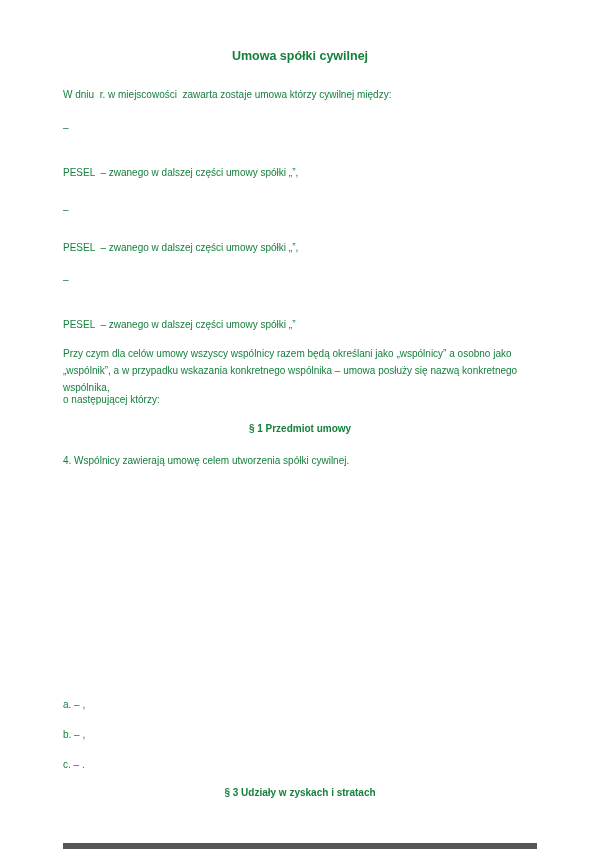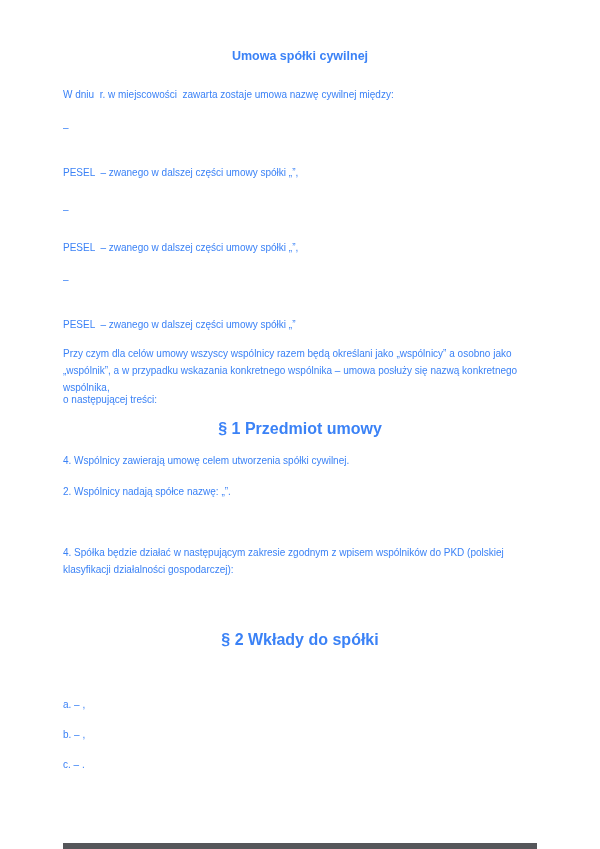--- a/index.html
+++ b/index.html
@@ -16,77 +16,75 @@
     color: #111111;
     overflow: hidden;
   }
   .block {
     position: absolute;
     left: 63px;
     width: 474px;
     font-size: 10px;
     line-height: 17px;
     white-space: pre-wrap;
-    color: #3b82f6;
+    color: #15803d;
   }
   .doc-title {
     top: 49px;
     text-align: center;
     font-weight: bold;
     font-size: 12.5px;
     line-height: 15px;
   }
   .section-heading {
     text-align: center;
     font-weight: bold;
-    font-size: 16px;
+    font-size: 10px;
   }
   .bold-num {
     font-weight: bold;
   }
   .bottom-cutoff-bar {
     position: absolute;
     left: 63px;
     width: 474px;
     bottom: 0;
     height: 6px;
     background: #55565a;
   }
 </style>
 </head>
 <body>
 
 <div class="page">
 
   <div class="block doc-title">Umowa spółki cywilnej</div>
 
-  <div class="block" style="top:86px">W dniu  r. w miejscowości  zawarta zostaje umowa nazwę cywilnej między:</div>
+  <div class="block" style="top:86px">W dniu  r. w miejscowości  zawarta zostaje umowa którzy cywilnej między:</div>
 
   <div class="block" style="top:119px">–</div>
   <div class="block" style="top:164px">PESEL  – zwanego w dalszej części umowy spółki „”,</div>
 
   <div class="block" style="top:201px">–</div>
   <div class="block" style="top:239px">PESEL  – zwanego w dalszej części umowy spółki „”,</div>
 
   <div class="block" style="top:271px">–</div>
   <div class="block" style="top:345px">Przy czym dla celów umowy wszyscy wspólnicy razem będą określani jako „wspólnicy” a osobno jako „wspólnik”, a w przypadku wskazania konkretnego wspólnika – umowa posłuży się nazwą konkretnego wspólnika,</div>
 
   <div class="block" style="top:316px">PESEL  – zwanego w dalszej części umowy spółki „”</div>
 
-  <div class="block" style="top:391px">o następującej treści:</div>
+  <div class="block" style="top:391px">o następującej którzy:</div>
 
   <div class="block section-heading" style="top:420px">§ 1 Przedmiot umowy</div>
 
   <div class="block" style="top:452px">4. Wspólnicy zawierają umowę celem utworzenia spółki cywilnej.</div>
-  <div class="block" style="top:483px">2. Wspólnicy nadają spółce nazwę: „”.</div>
-  <div class="block" style="top:544px">4. Spółka będzie działać w następującym zakresie zgodnym z wpisem wspólników do PKD (polskiej klasyfikacji działalności gospodarczej):</div>
 
-  <div class="block section-heading" style="top:631px">§ 2 Wkłady do spółki</div>
 
 
   <div class="block" style="top:696px">a. – ,</div>
   <div class="block" style="top:726px">b. – ,</div>
   <div class="block" style="top:756px">c. – .</div>
 
+  <div class="block section-heading" style="top:784px">§ 3 Udziały w zyskach i stratach</div>
 
   <div class="bottom-cutoff-bar"></div>
 
 </div>
 
 </body></html>

